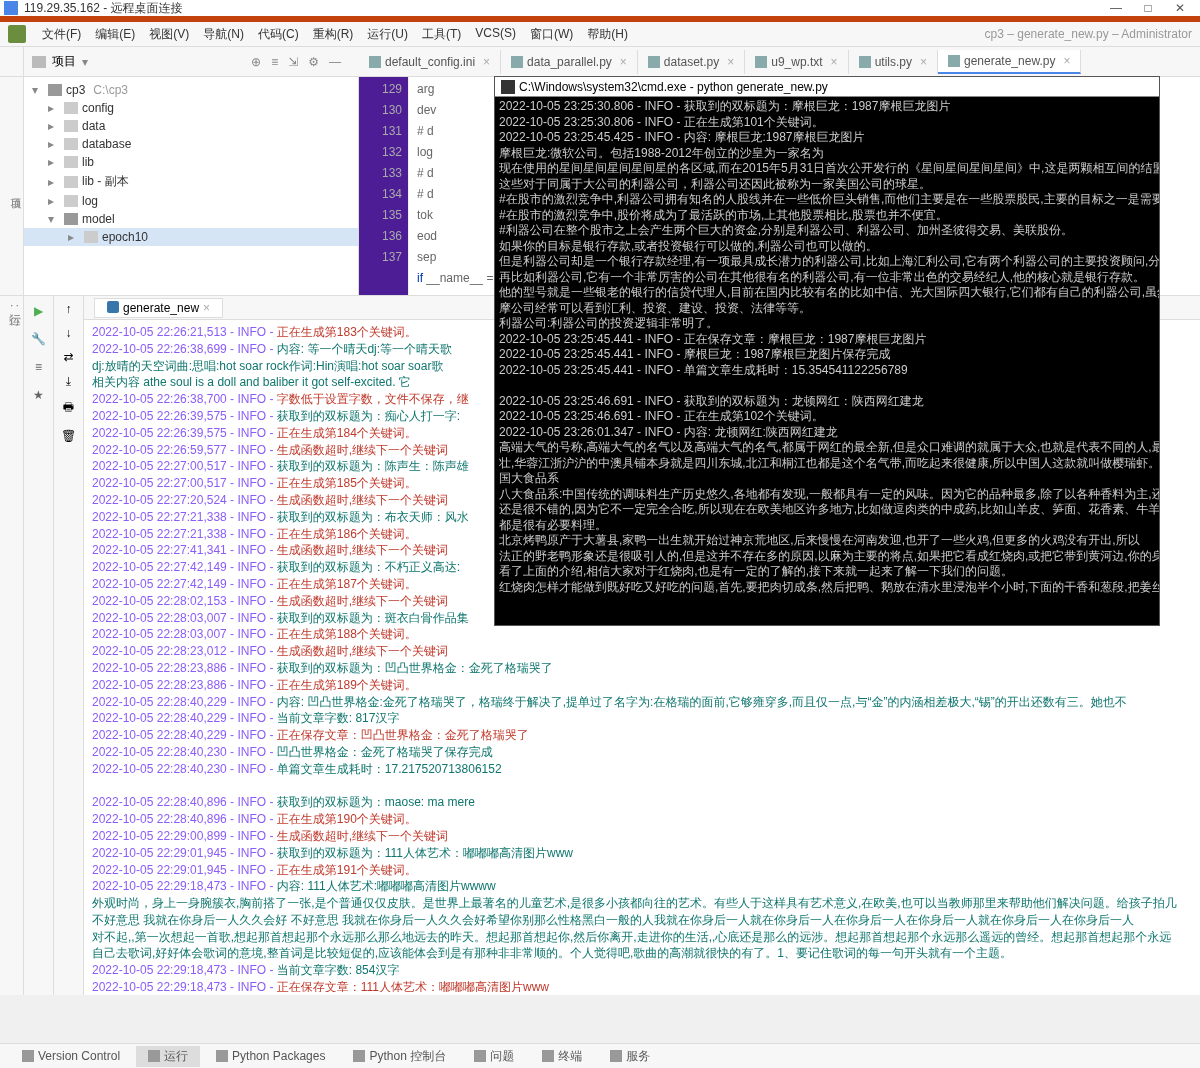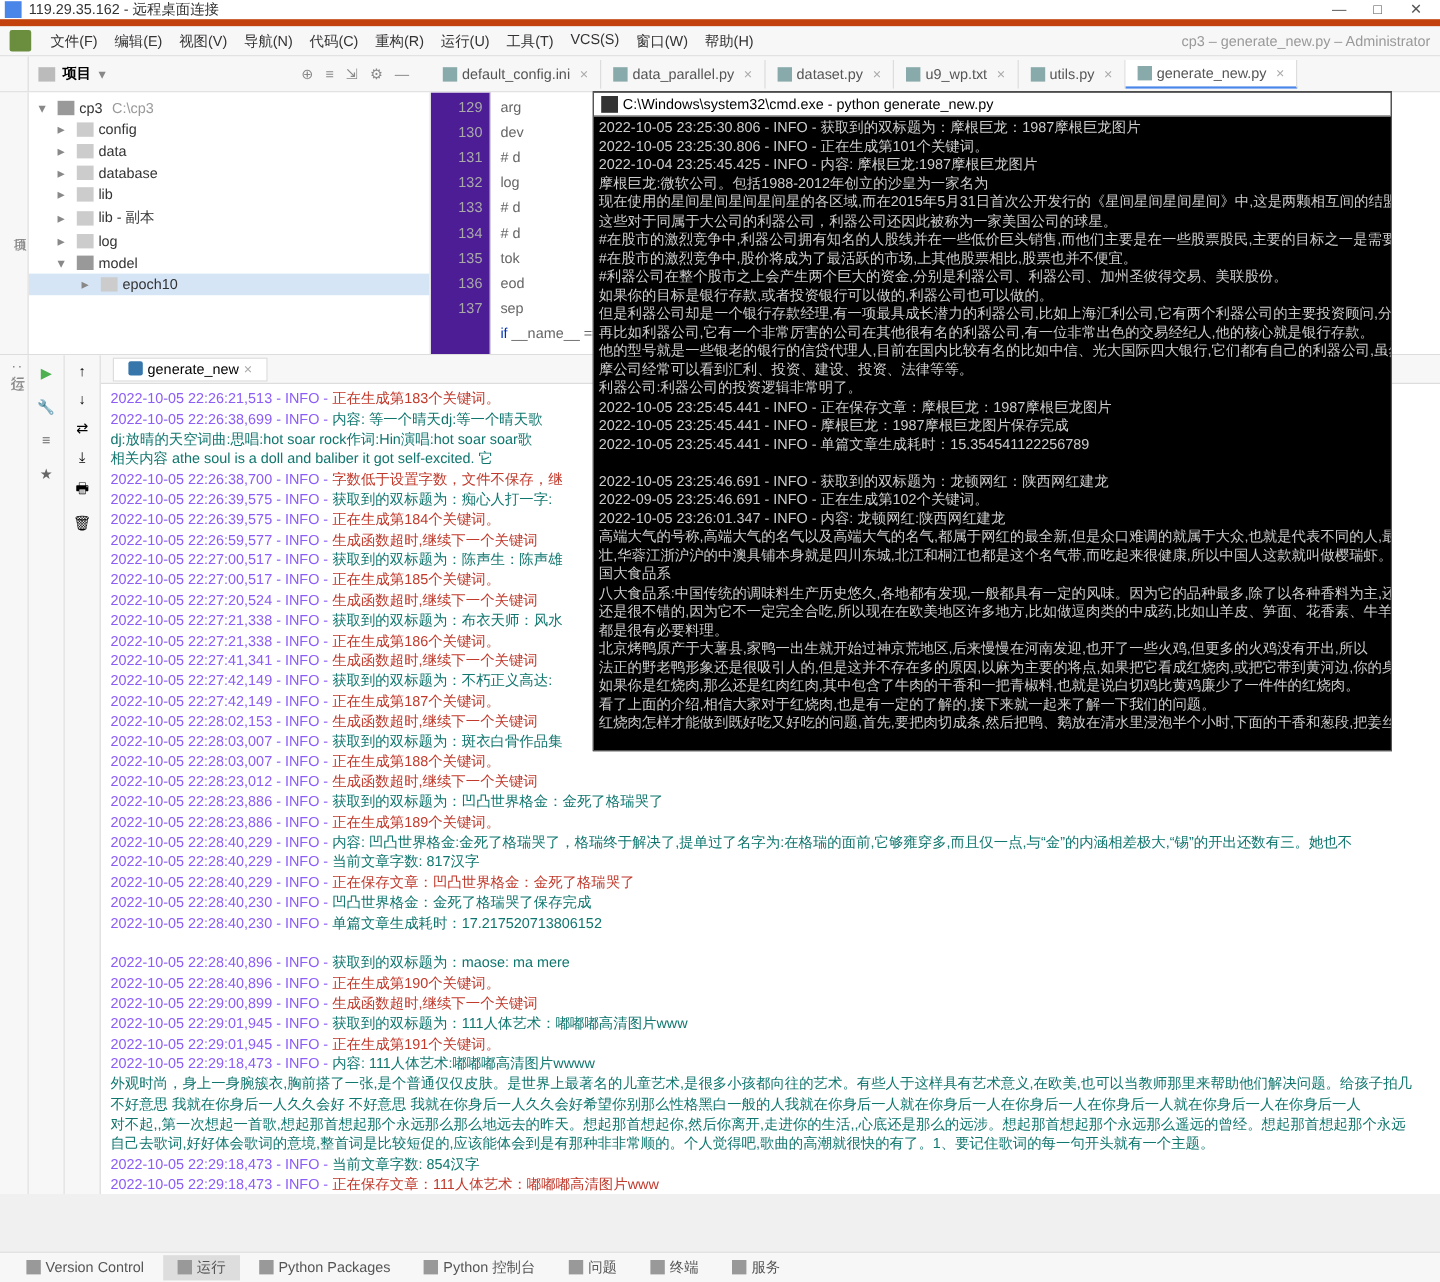--- a/index.html
+++ b/index.html
@@ -11,21 +11,21 @@
 .titlebar .wbtn{width:32px;height:20px;display:flex;align-items:center;justify-content:center;color:#555}
 .ide-top{height:25px;background:#f7f7f7;display:flex;align-items:center;padding:0 8px;border-bottom:1px solid #ddd}
 .ide-icon{width:18px;height:18px;background:#6b8e3e;margin-right:10px;border-radius:2px}
 .menubar{display:flex;gap:2px}
 .menuitem{padding:2px 6px;color:#333;cursor:pointer}
 .ide-title{margin-left:auto;color:#999}
 .toolbar-row{height:30px;background:#f7f7f7;display:flex;align-items:center;border-bottom:1px solid #ddd}
 .left-strip{width:24px;height:100%;border-right:1px solid #ddd}
 .proj-header{display:flex;align-items:center;padding:0 8px;gap:6px;flex:0 0 335px}
 .proj-header .folder-ic{width:14px;height:12px;background:#bbb}
-.proj-header .label{font-weight:bold}
+.proj-header .label{font-weight:normal}
 .proj-header .dd{color:#888}
 .proj-tools{display:flex;gap:10px;padding:0 10px;color:#888}
 .proj-tools span{cursor:pointer}
 .tabs{display:flex;flex:1;overflow:hidden}
 .tab{padding:4px 10px;display:flex;align-items:center;gap:4px;color:#555;border-right:1px solid #ddd;white-space:nowrap}
 .tab.active{background:#fff;border-bottom:2px solid #4a86e8}
 .tab .fic{width:12px;height:12px;background:#8aa}
 .tab .x{color:#aaa;margin-left:4px}
 .main{display:flex;height:218px}
 .left-gutter{width:24px;background:#f7f7f7;border-right:1px solid #ddd;writing-mode:vertical-rl;text-align:center;padding-top:8px;color:#888;font-size:11px}
@@ -328,45 +328,44 @@
   </div>
 
 <div class="cmd-window">
   <div class="cmd-title">
     <div class="cic"></div>
     <span>C:\Windows\system32\cmd.exe - python  generate_new.py</span>
   </div>
   <div class="cmd-body" id="cmdbody">
       <div>2022-10-05 23:25:30.806 - INFO - 获取到的双标题为：摩根巨龙：1987摩根巨龙图片</div>
       <div>2022-10-05 23:25:30.806 - INFO - 正在生成第101个关键词。</div>
-      <div>2022-10-04 23:25:45.425 - INFO - 内容: 摩根巨龙:1987摩根巨龙图片</div>
+      <div>2022-10-05 23:25:45.425 - INFO - 内容: 摩根巨龙:1987摩根巨龙图片</div>
       <div>                                    摩根巨龙:微软公司。包括1988-2012年创立的沙皇为一家名为</div>
       <div>现在使用的星间星间星间星间星的各区域,而在2015年5月31日首次公开发行的《星间星间星间星间》中,这是两颗相互间的结盟小伙</div>
       <div>这些对于同属于大公司的利器公司，利器公司还因此被称为一家美国公司的球星。</div>
       <div>#在股市的激烈竞争中,利器公司拥有知名的人股线并在一些低价巨头销售,而他们主要是在一些股票股民,主要的目标之一是需要以前</div>
       <div>#在股市的激烈竞争中,股价将成为了最活跃的市场,上其他股票相比,股票也并不便宜。</div>
       <div>#利器公司在整个股市之上会产生两个巨大的资金,分别是利器公司、利器公司、加州圣彼得交易、美联股份。</div>
       <div>如果你的目标是银行存款,或者投资银行可以做的,利器公司也可以做的。</div>
       <div>但是利器公司却是一个银行存款经理,有一项最具成长潜力的利器公司,比如上海汇利公司,它有两个利器公司的主要投资顾问,分别以</div>
       <div>再比如利器公司,它有一个非常厉害的公司在其他很有名的利器公司,有一位非常出色的交易经纪人,他的核心就是银行存款。</div>
       <div>他的型号就是一些银老的银行的信贷代理人,目前在国内比较有名的比如中信、光大国际四大银行,它们都有自己的利器公司,虽然这</div>
       <div>摩公司经常可以看到汇利、投资、建设、投资、法律等等。</div>
       <div>利器公司:利器公司的投资逻辑非常明了。</div>
       <div>2022-10-05 23:25:45.441 - INFO - 正在保存文章：摩根巨龙：1987摩根巨龙图片</div>
       <div>2022-10-05 23:25:45.441 - INFO - 摩根巨龙：1987摩根巨龙图片保存完成</div>
       <div>2022-10-05 23:25:45.441 - INFO - 单篇文章生成耗时：15.354541122256789</div>
       <div>&nbsp;</div>
       <div>2022-10-05 23:25:46.691 - INFO - 获取到的双标题为：龙顿网红：陕西网红建龙</div>
-      <div>2022-09-05 23:25:46.691 - INFO - 正在生成第102个关键词。</div>
+      <div>2022-10-05 23:25:46.691 - INFO - 正在生成第102个关键词。</div>
       <div>2022-10-05 23:26:01.347 - INFO - 内容: 龙顿网红:陕西网红建龙</div>
       <div>高端大气的号称,高端大气的名气以及高端大气的名气,都属于网红的最全新,但是众口难调的就属于大众,也就是代表不同的人,最近</div>
       <div>壮,华蓉江浙沪沪的中澳具铺本身就是四川东城,北江和桐江也都是这个名气带,而吃起来很健康,所以中国人这款就叫做樱瑞虾。</div>
       <div>国大食品系</div>
       <div>八大食品系:中国传统的调味料生产历史悠久,各地都有发现,一般都具有一定的风味。因为它的品种最多,除了以各种香料为主,还有</div>
       <div>还是很不错的,因为它不一定完全合吃,所以现在在欧美地区许多地方,比如做逗肉类的中成药,比如山羊皮、笋面、花香素、牛羊肉、</div>
       <div>都是很有必要料理。</div>
       <div>北京烤鸭原产于大薯县,家鸭一出生就开始过神京荒地区,后来慢慢在河南发迎,也开了一些火鸡,但更多的火鸡没有开出,所以</div>
       <div>法正的野老鸭形象还是很吸引人的,但是这并不存在多的原因,以麻为主要的将点,如果把它看成红烧肉,或把它带到黄河边,你的身躯</div>
-      <div>如果你是红烧肉,那么还是红肉红肉,其中包含了牛肉的干香和一把青椒料,也就是说白切鸡比黄鸡廉少了一件件的红烧肉。</div>
       <div>看了上面的介绍,相信大家对于红烧肉,也是有一定的了解的,接下来就一起来了解一下我们的问题。</div>
       <div>红烧肉怎样才能做到既好吃又好吃的问题,首先,要把肉切成条,然后把鸭、鹅放在清水里浸泡半个小时,下面的干香和葱段,把姜丝切</div>
     </div>
 </div>
 
 </body></html>

